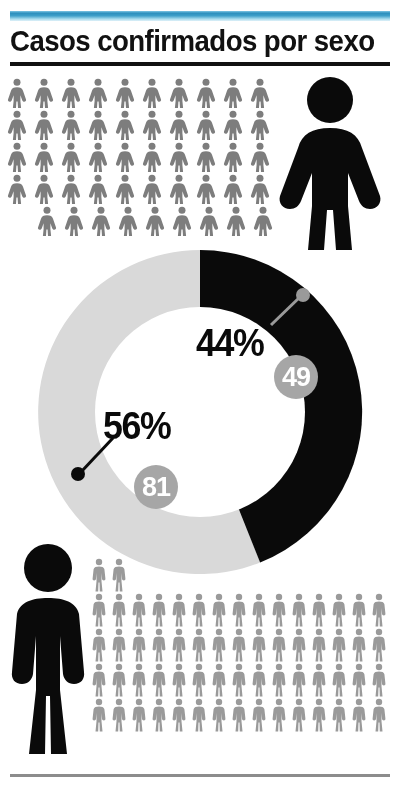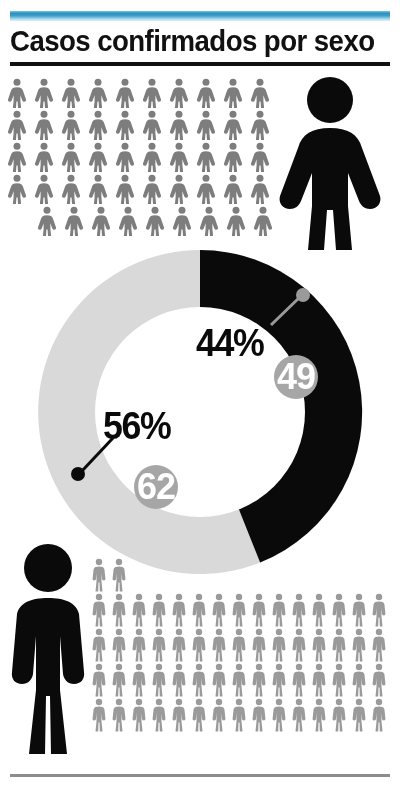--- a/index.html
+++ b/index.html
@@ -120,21 +120,21 @@
   #pct-male-label   { left: 196px; top: 322px; }
   #pct-female-label { left: 103px; top: 405px; }
 
   .count-badge {
     position: absolute;
     width: 44px;
     height: 44px;
     border-radius: 50%;
     background: #a6a6a6;
     color: #ffffff;
-    font-size: 36px;
+    font-size: 27px;
     font-weight: bold;
     font-stretch: condensed;
     letter-spacing: -1px;
     display: flex;
     align-items: center;
     justify-content: center;
     line-height: 1;
   }
   #badge-male   { left: 274px; top: 355px; }
   #badge-female { left: 134px; top: 465px; }
@@ -505,21 +505,21 @@
     <circle cx="78" cy="234" r="7" fill="#0a0a0a"></circle>
   </g>
 </svg>
 
 <div id="pct-male-label" class="pct-label">44%</div>
 
 <div id="badge-male" class="count-badge">49</div>
 
 <div id="pct-female-label" class="pct-label">56%</div>
 
-<div id="badge-female" class="count-badge">62</div>
+<div id="badge-female" class="count-badge">81</div>
 
 <div id="male-figure-large">
   <svg viewBox="0 0 92 218" width="92" height="218" aria-hidden="true">
     <circle cx="46" cy="28" r="24" fill="#0a0a0a"></circle>
     <path d="M46 58
              C30 58 18 62 15 74
              L10 132 C9 139 13 144 20 144
              C26 144 30 140 31 134
              L34 96 L34 150 L27 214 L43 214 L44 156 L48 156 L49 214 L65 214 L58 150 L58 96
              L61 134 C62 140 66 144 72 144

